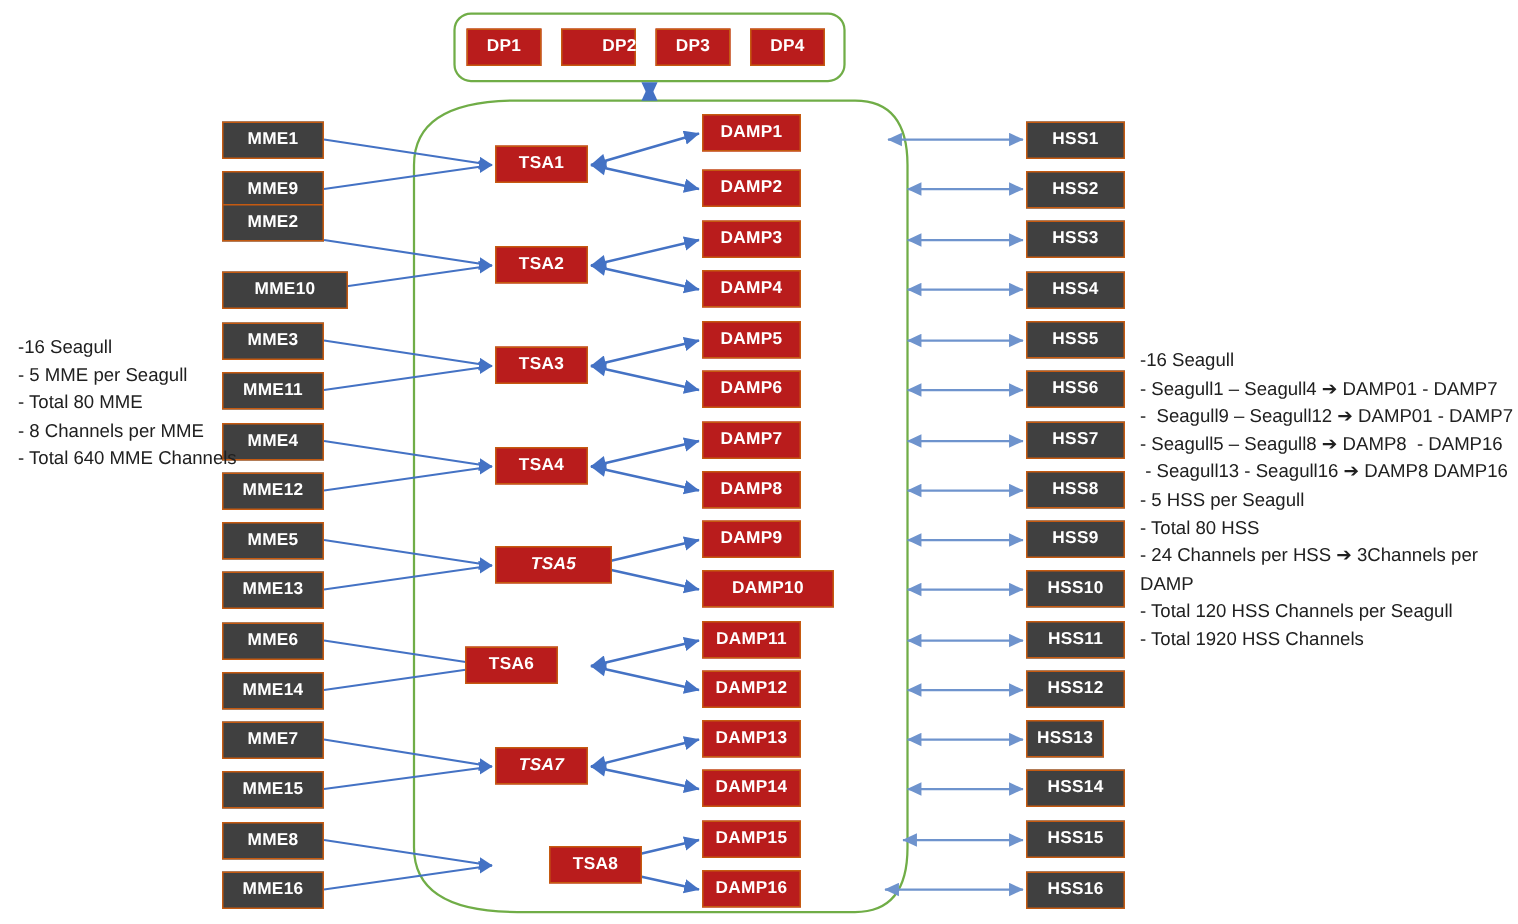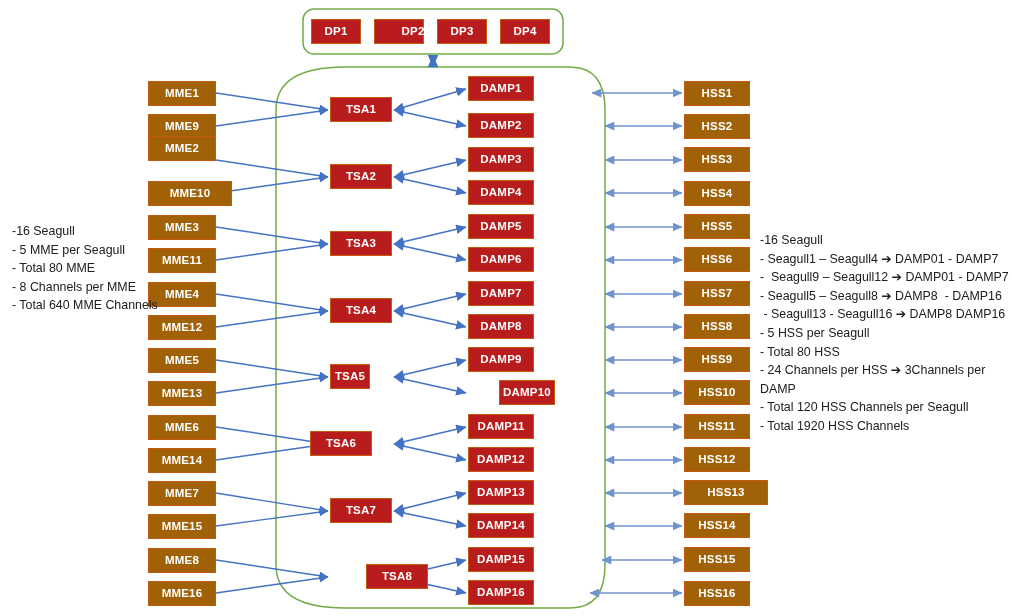--- a/index.html
+++ b/index.html
@@ -11,21 +11,21 @@
   #stage{position:absolute;left:0;top:0;width:1012px;height:616px;}
   #svg-layer{position:absolute;left:0;top:0;width:1012px;height:616px;}
 
   .node{
     position:absolute;box-sizing:border-box;
     display:flex;align-items:center;justify-content:center;
     font-size:11.5px;font-weight:bold;color:#ffffff;
     letter-spacing:.2px;line-height:1;
     white-space:nowrap;
   }
-  .node.blue{background:#a16207;border:1.6px solid #C55A11;}
+  .node.blue{background:#404040;border:1.6px solid #C55A11;}
   .node.orange{background:#b91c1c;border:1.6px solid #C55A11;}
 
   .note{
     position:absolute;color:#202020;font-size:12.4px;line-height:18.6px;
     white-space:pre-wrap;
   }
   .note.left{width:150px;}
   .note.right{width:250px;}
 </style>
 </head>
@@ -132,53 +132,53 @@
       <div class="node blue" style="left: 148px; top: 415px; width: 68px; height: 25px;">MME6</div>
       <div class="node blue" style="left: 148px; top: 448px; width: 68px; height: 25px;">MME14</div>
       <div class="node blue" style="left: 148px; top: 481px; width: 68px; height: 25px;">MME7</div>
       <div class="node blue" style="left: 148px; top: 514px; width: 68px; height: 25px;">MME15</div>
       <div class="node blue" style="left: 148px; top: 548px; width: 68px; height: 25px;">MME8</div>
       <div class="node blue" style="left: 148px; top: 581px; width: 68px; height: 25px;">MME16</div>
       <div class="node orange" style="left: 330px; top: 97px; width: 62px; height: 25px;">TSA1</div>
       <div class="node orange" style="left: 330px; top: 164px; width: 62px; height: 25px;">TSA2</div>
       <div class="node orange" style="left: 330px; top: 231px; width: 62px; height: 25px;">TSA3</div>
       <div class="node orange" style="left: 330px; top: 298px; width: 62px; height: 25px;">TSA4</div>
-      <div class="node orange" style="left: 330px; top: 364px; width: 40px; height: 25px;">TSA5</div>
+      <div class="node orange" style="left: 330px; top: 364px; width: 78px; height: 25px; font-style: italic;">TSA5</div>
       <div class="node orange" style="left: 310px; top: 431px; width: 62px; height: 25px;">TSA6</div>
-      <div class="node orange" style="left: 330px; top: 498px; width: 62px; height: 25px;">TSA7</div>
+      <div class="node orange" style="left: 330px; top: 498px; width: 62px; height: 25px; font-style: italic;">TSA7</div>
       <div class="node orange" style="left: 330px; top: 564px; width: 62px; height: 25px; margin-left: 36px;">TSA8</div>
       <div class="node orange" style="left: 468px; top: 76px; width: 66px; height: 25px;">DAMP1</div>
       <div class="node orange" style="left: 468px; top: 113px; width: 66px; height: 25px;">DAMP2</div>
       <div class="node orange" style="left: 468px; top: 147px; width: 66px; height: 25px;">DAMP3</div>
       <div class="node orange" style="left: 468px; top: 180px; width: 66px; height: 25px;">DAMP4</div>
       <div class="node orange" style="left: 468px; top: 214px; width: 66px; height: 25px;">DAMP5</div>
       <div class="node orange" style="left: 468px; top: 247px; width: 66px; height: 25px;">DAMP6</div>
       <div class="node orange" style="left: 468px; top: 281px; width: 66px; height: 25px;">DAMP7</div>
       <div class="node orange" style="left: 468px; top: 314px; width: 66px; height: 25px;">DAMP8</div>
       <div class="node orange" style="left: 468px; top: 347px; width: 66px; height: 25px;">DAMP9</div>
-      <div class="node orange" style="left: 468px; top: 380px; width: 56px; height: 25px; margin-left: 31px;">DAMP10</div>
+      <div class="node orange" style="left: 468px; top: 380px; width: 88px; height: 25px;">DAMP10</div>
       <div class="node orange" style="left: 468px; top: 414px; width: 66px; height: 25px;">DAMP11</div>
       <div class="node orange" style="left: 468px; top: 447px; width: 66px; height: 25px;">DAMP12</div>
       <div class="node orange" style="left: 468px; top: 480px; width: 66px; height: 25px;">DAMP13</div>
       <div class="node orange" style="left: 468px; top: 513px; width: 66px; height: 25px;">DAMP14</div>
       <div class="node orange" style="left: 468px; top: 547px; width: 66px; height: 25px;">DAMP15</div>
       <div class="node orange" style="left: 468px; top: 580px; width: 66px; height: 25px;">DAMP16</div>
       <div class="node blue" style="left: 684px; top: 81px; width: 66px; height: 25px;">HSS1</div>
       <div class="node blue" style="left: 684px; top: 114px; width: 66px; height: 25px;">HSS2</div>
       <div class="node blue" style="left: 684px; top: 147px; width: 66px; height: 25px;">HSS3</div>
       <div class="node blue" style="left: 684px; top: 181px; width: 66px; height: 25px;">HSS4</div>
       <div class="node blue" style="left: 684px; top: 214px; width: 66px; height: 25px;">HSS5</div>
       <div class="node blue" style="left: 684px; top: 247px; width: 66px; height: 25px;">HSS6</div>
       <div class="node blue" style="left: 684px; top: 281px; width: 66px; height: 25px;">HSS7</div>
       <div class="node blue" style="left: 684px; top: 314px; width: 66px; height: 25px;">HSS8</div>
       <div class="node blue" style="left: 684px; top: 347px; width: 66px; height: 25px;">HSS9</div>
       <div class="node blue" style="left: 684px; top: 380px; width: 66px; height: 25px;">HSS10</div>
       <div class="node blue" style="left: 684px; top: 414px; width: 66px; height: 25px;">HSS11</div>
       <div class="node blue" style="left: 684px; top: 447px; width: 66px; height: 25px;">HSS12</div>
-      <div class="node blue" style="left: 684px; top: 480px; width: 84px; height: 25px;">HSS13</div>
+      <div class="node blue" style="left: 684px; top: 480px; width: 52px; height: 25px;">HSS13</div>
       <div class="node blue" style="left: 684px; top: 513px; width: 66px; height: 25px;">HSS14</div>
       <div class="node blue" style="left: 684px; top: 547px; width: 66px; height: 25px;">HSS15</div>
       <div class="node blue" style="left: 684px; top: 581px; width: 66px; height: 25px;">HSS16</div>
     </div>
 
   <div class="note left" style="left:12px;top:222px;">-16 Seagull
 - 5 MME per Seagull
 - Total 80 MME
 - 8 Channels per MME
 - Total 640 MME Channels</div>

